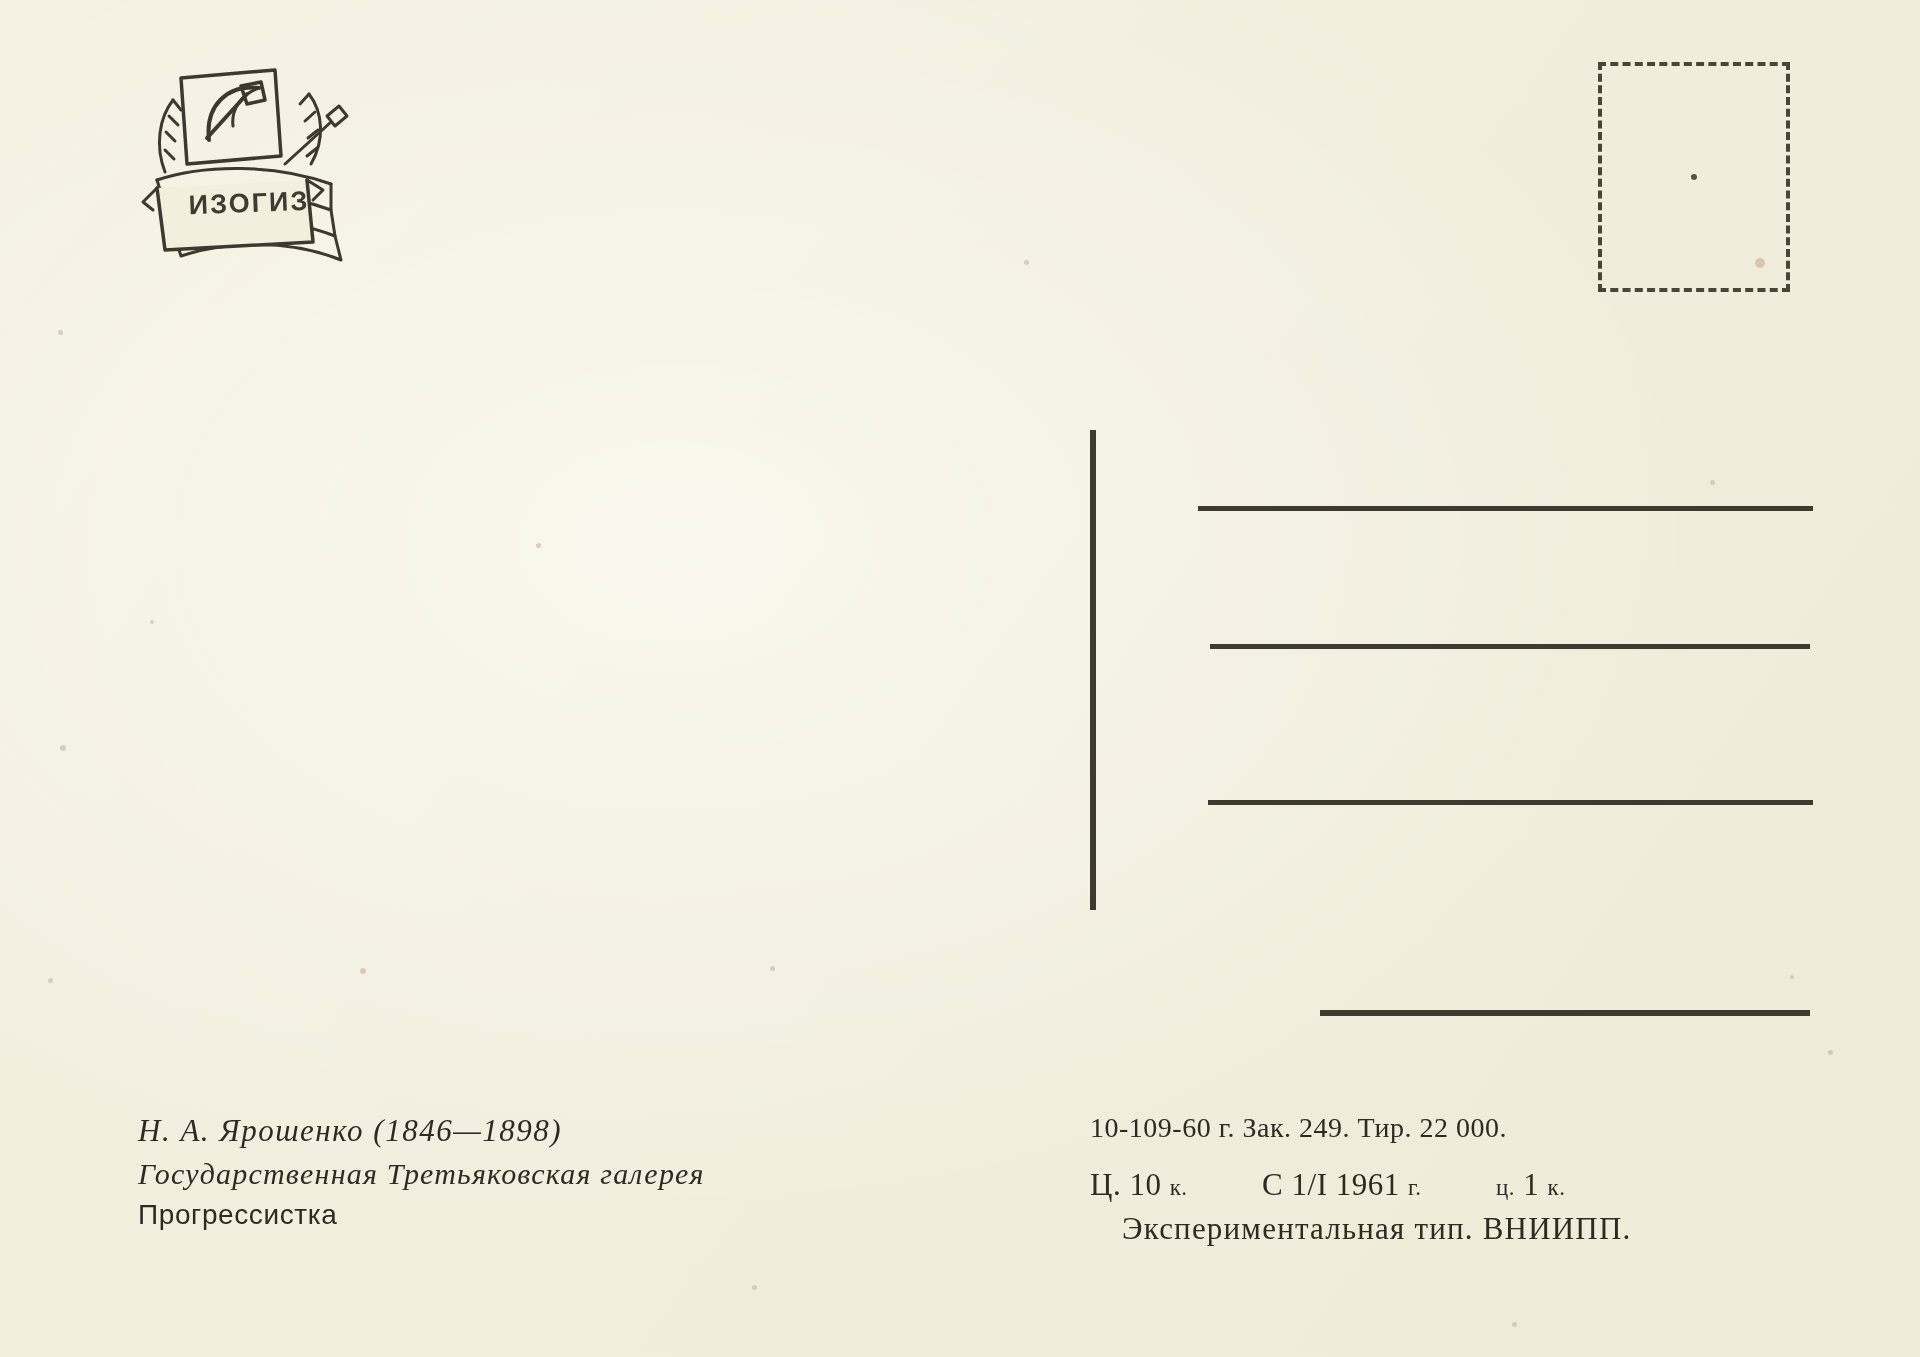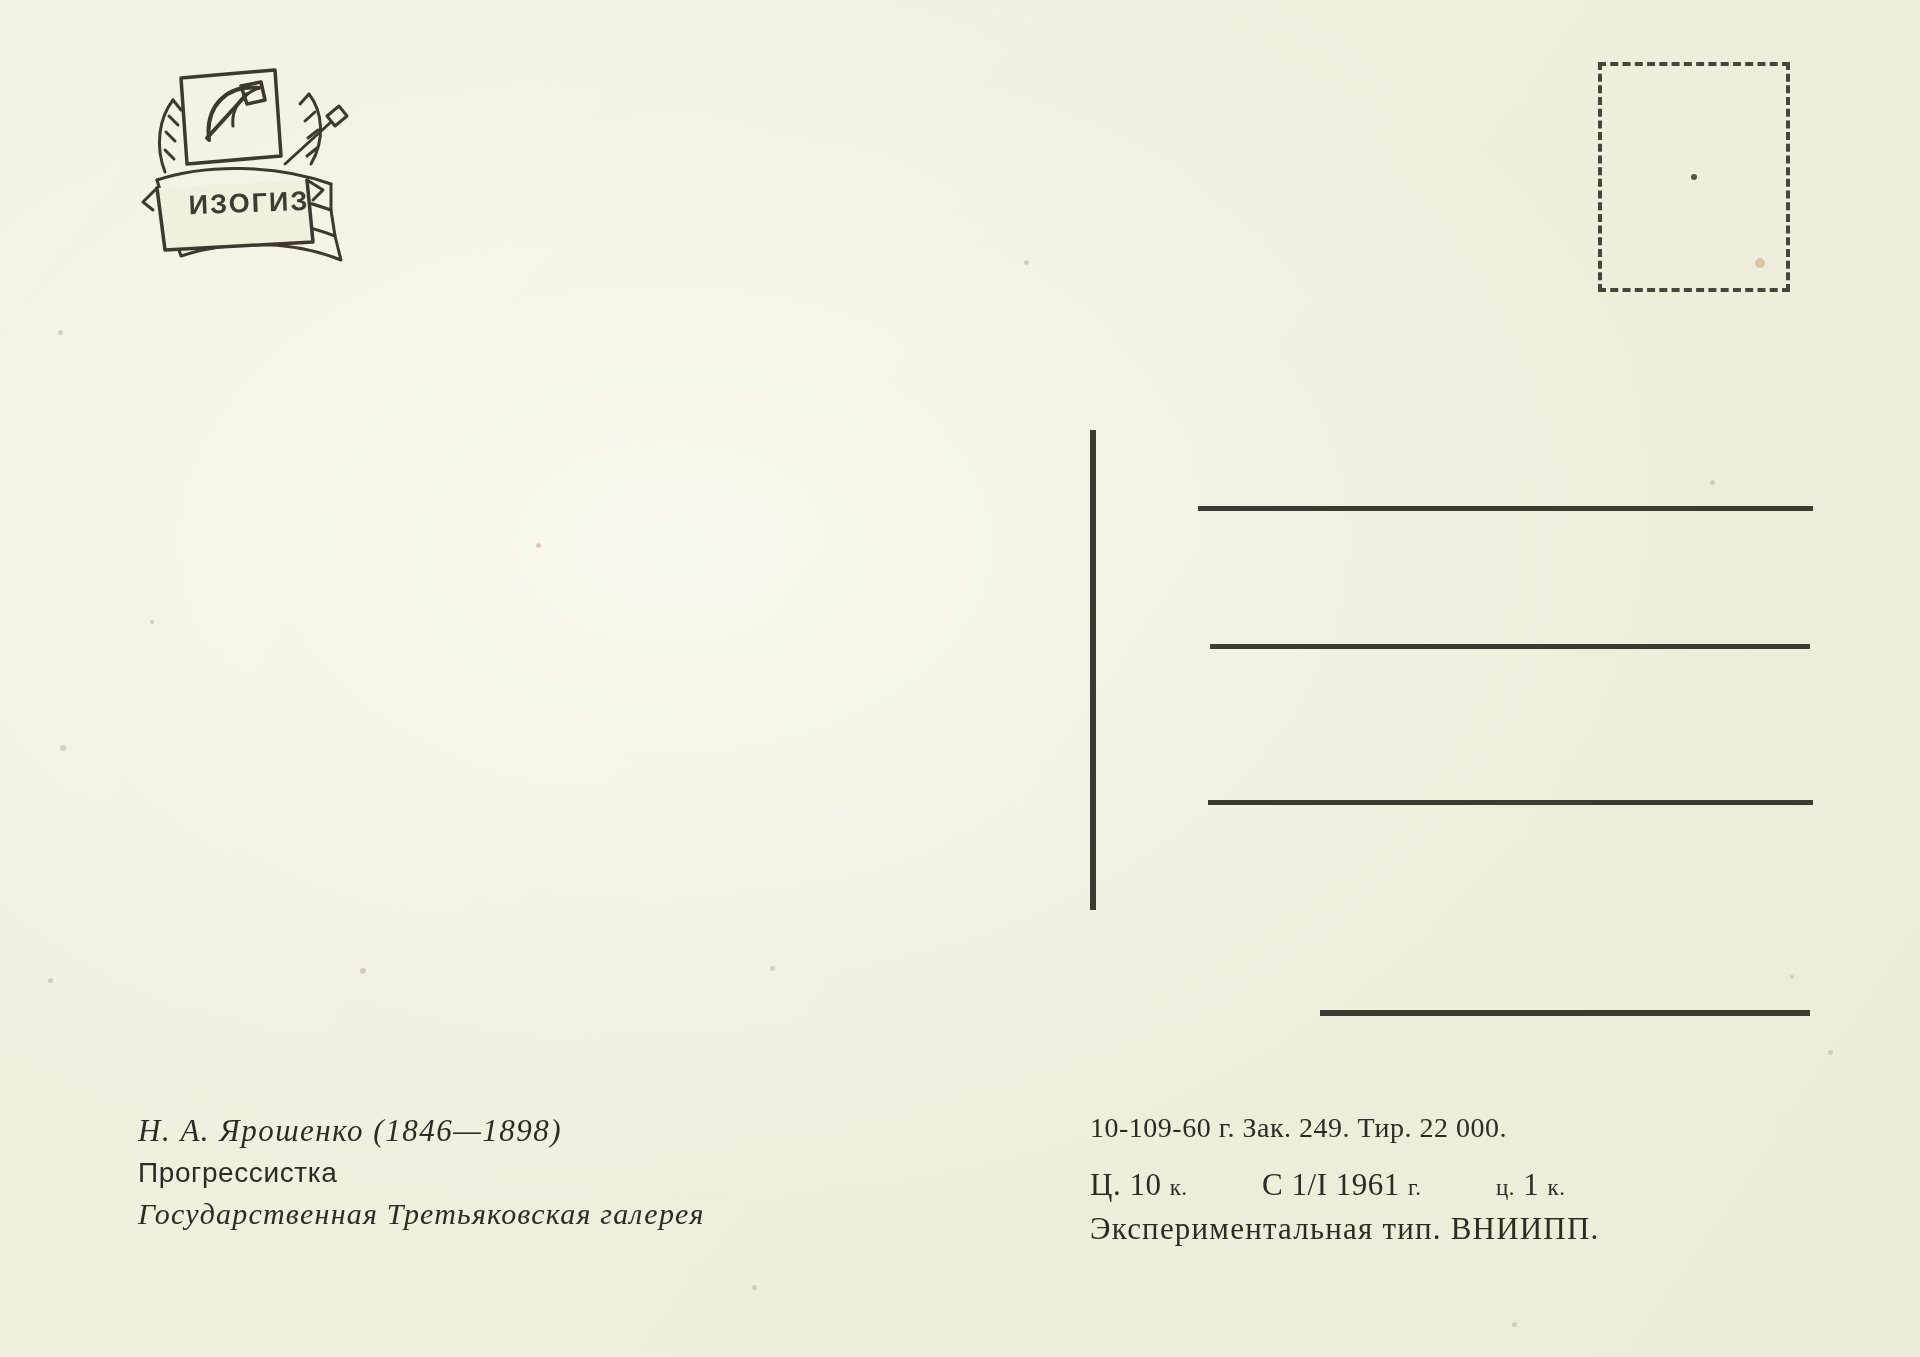--- a/index.html
+++ b/index.html
@@ -137,21 +137,21 @@
     top: 1108px;
     color: #2e2a24;
     font-family: "Liberation Serif", serif;
   }
   .imprint .row {
     white-space: nowrap;
     line-height: 1.4;
   }
   .imprint .row.r1 { font-size: 28px; letter-spacing: 0.5px; }
   .imprint .row.r2 { font-size: 31px; letter-spacing: 0.5px; margin-top: 16px; }
-  .imprint .row.r3 { font-size: 31px; letter-spacing: 1.2px; }
+  .imprint .row.r3 { font-size: 31px; letter-spacing: 1.2px; margin-left: 32px; }
   .imprint .sm { font-size: 23px; }
   .imprint .sp-lg { display: inline-block; width: 58px; }
 </style>
 </head>
 <body>
 
 <div class="postcard">
 
   <div class="speck" style="left:58px;  top:330px;  width:5px;  height:5px;"></div>
   <div class="speck" style="left:150px; top:620px;  width:4px;  height:4px;"></div>
@@ -207,22 +207,22 @@
   </div>
 
   <div class="divider"></div>
   <div class="addr-line l1"></div>
   <div class="addr-line l2"></div>
   <div class="addr-line l3"></div>
   <div class="addr-line l4"></div>
 
   <div class="caption">
     <div class="line artist">Н.  А.  Ярошенко (1846—1898)</div>
+    <div class="line museum">Государственная Третьяковская галерея</div>
     <div class="line title">Прогрессистка</div>
-    <div class="line museum">Государственная Третьяковская галерея</div>
   </div>
 
   <div class="imprint">
     <div class="row r1">10-109-60  г.  Зак.  249.  Тир.  22 000.</div>
     <div class="row r2">
       <span>Ц.</span>
       <span>10</span>
       <span class="sm">к.</span>
       <span class="sp-lg"></span>
       <span>С</span>

